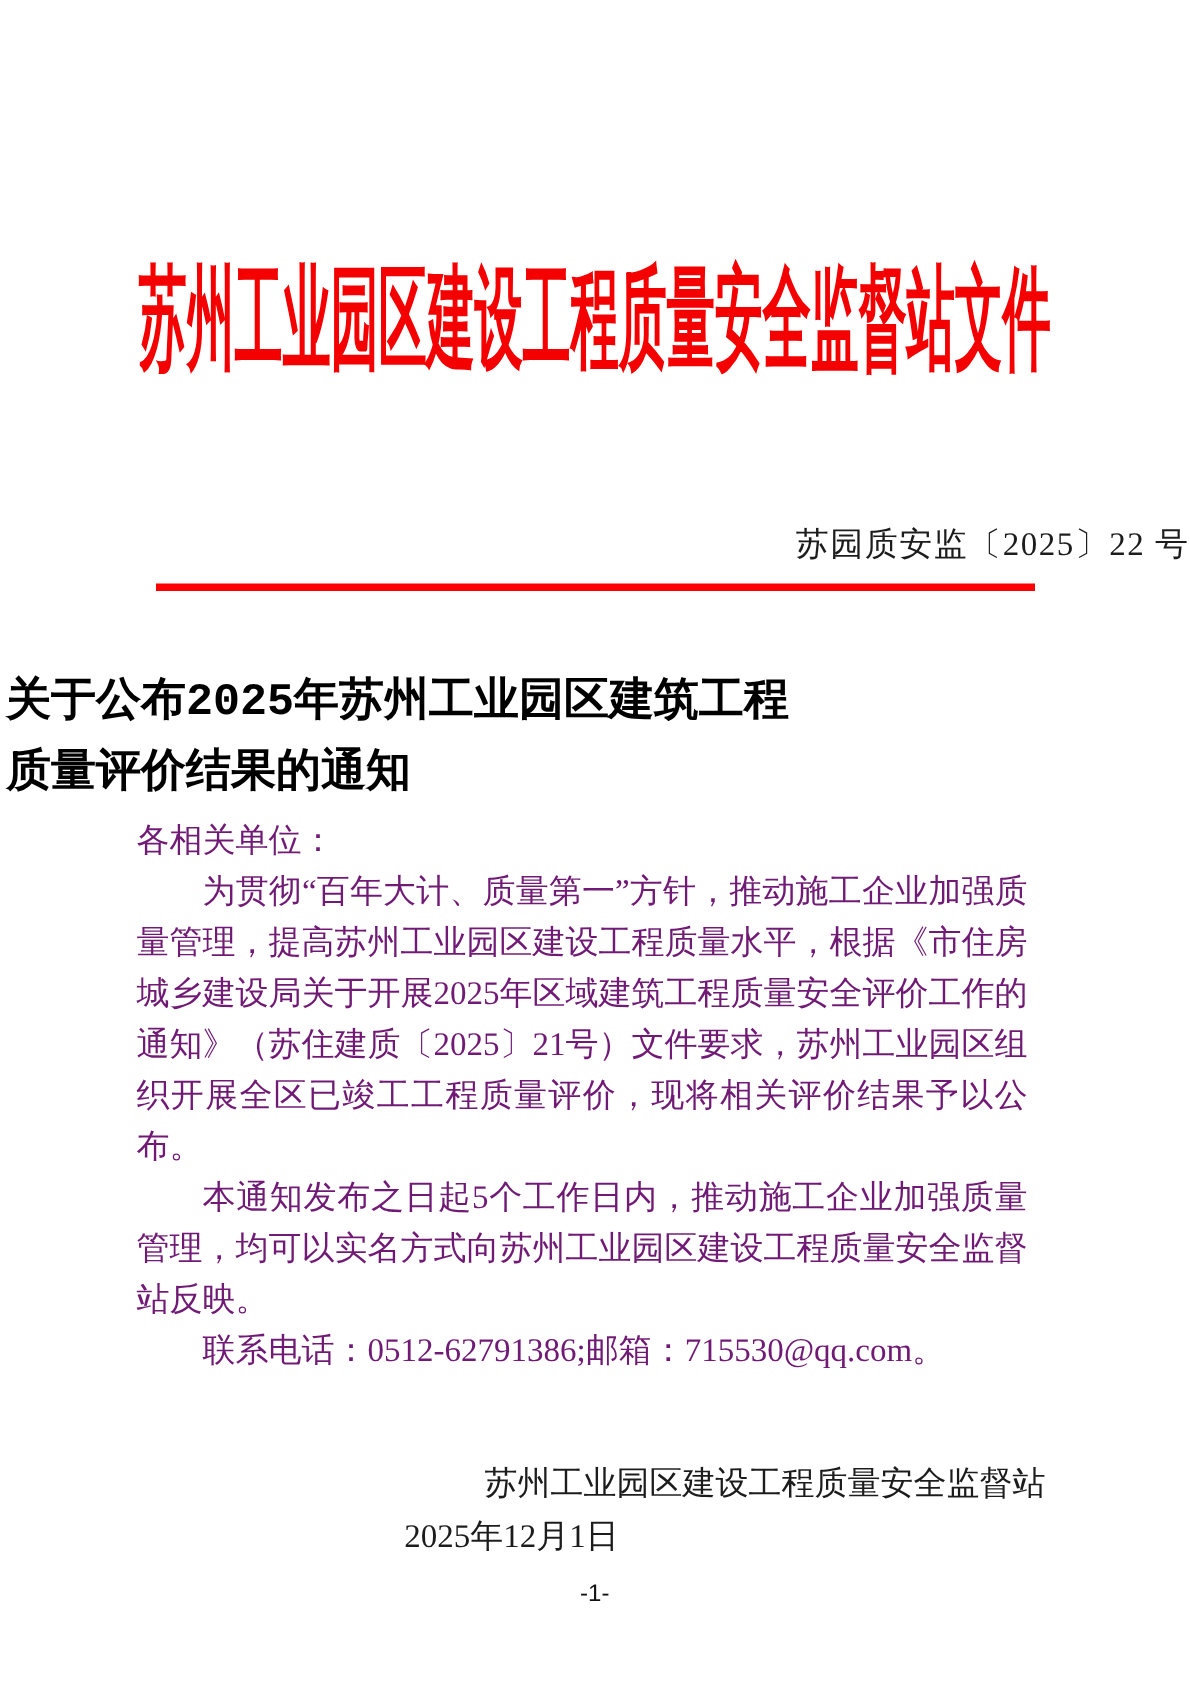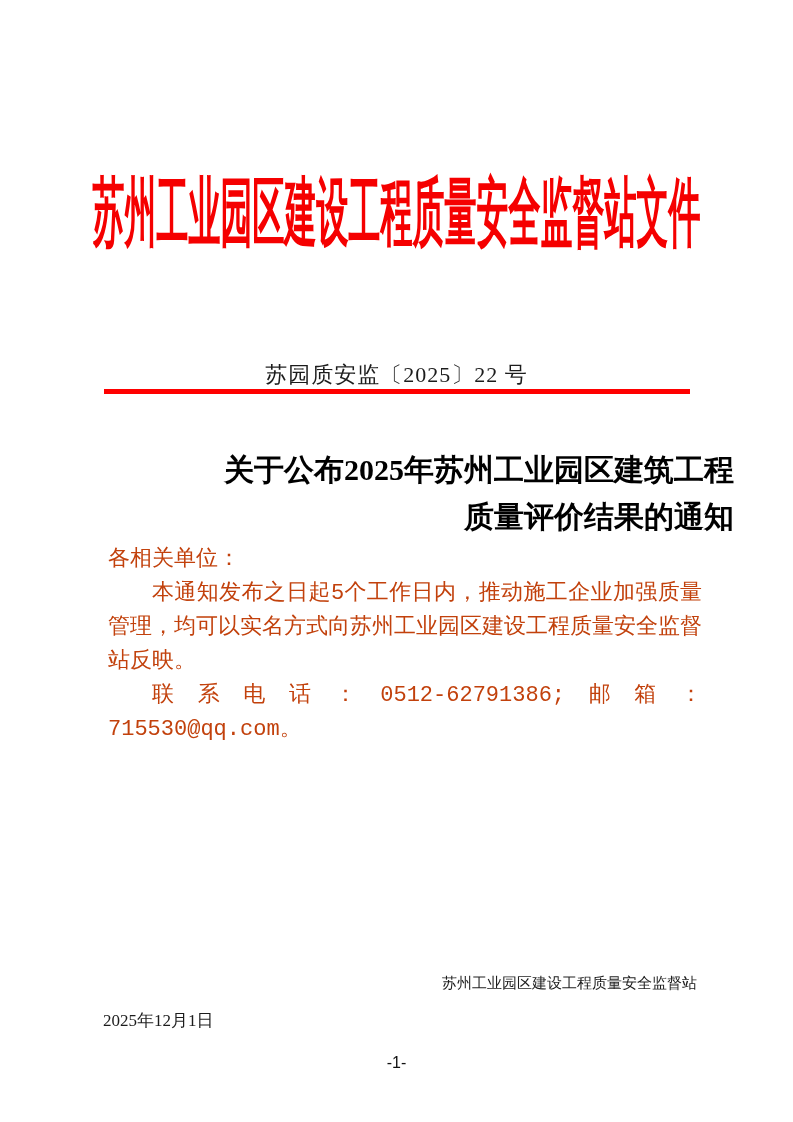--- a/index.html
+++ b/index.html
@@ -31,81 +31,80 @@
     line-height: 34px;
     font-weight: bold;
     color: #f50000;
     white-space: nowrap;
     transform: scaleY(2.35);
     transform-origin: 50% 0;
     font-family: "Liberation Serif", "DejaVu Serif", serif;
   }
   .doc-number {
     position: absolute;
-    top: 344px;
+    top: 332px;
     left: 0;
     width: 100%;
-    text-align: center;
+    text-align: right;
     font-size: 22px;
     letter-spacing: 1px;
     color: #1c1c1c;
   }
   .red-rule {
     position: absolute;
     top: 373px;
     left: 104px;
     width: 586px;
     height: 5px;
     background: #ff0000;
   }
   .notice-title {
     position: absolute;
     top: 430px;
-    left: 18px;
+    left: 4px;
     width: 716px;
-    text-align: right;
+    text-align: left;
     font-weight: bold;
     font-size: 30px;
     line-height: 47px;
     color: #000000;
-    font-family: Liberation Serif, serif;
+    font-family: Liberation Mono, monospace;
   }
   .body-block {
     position: absolute;
     top: 527px;
-    left: 108px;
+    left: 91px;
     width: 594px;
     font-size: 22px;
     line-height: 34px;
     text-align: justify;
-    color: #c2410c;
-    font-family: Liberation Mono, monospace;
+    color: #701a75;
   }
   .body-block p {
     margin: 0;
   }
   .indent {
     text-indent: 2em;
   }
   .signature {
     position: absolute;
     top: 958px;
     left: 103px;
     width: 594px;
     text-align: right;
-    font-size: 15px;
+    font-size: 22px;
     color: #1c1c1c;
   }
   .issue-date {
     position: absolute;
     top: 993px;
     left: 103px;
     width: 594px;
-    text-align: left;
-    font-size: 17px;
+    text-align: center;
+    font-size: 22px;
     padding-right: 118px;
     box-sizing: border-box;
     color: #1c1c1c;
   }
   .page-number {
     position: absolute;
     top: 1038px;
     left: 0;
     width: 100%;
     text-align: center;
@@ -127,20 +126,21 @@
 
   <div class="red-rule"></div>
 
   <div class="notice-title">
     <div>关于公布2025年苏州工业园区建筑工程</div>
     <div>质量评价结果的通知</div>
   </div>
 
   <div class="body-block">
     <p class="salutation">各相关单位：</p>
+    <p class="indent">为贯彻“百年大计、质量第一”方针，推动施工企业加强质量管理，提高苏州工业园区建设工程质量水平，根据《市住房城乡建设局关于开展2025年区域建筑工程质量安全评价工作的通知》（苏住建质〔2025〕21号）文件要求，苏州工业园区组织开展全区已竣工工程质量评价，现将相关评价结果予以公布。</p>
     <p class="indent">本通知发布之日起5个工作日内，推动施工企业加强质量管理，均可以实名方式向苏州工业园区建设工程质量安全监督站反映。</p>
     <p class="indent">联系电话：0512-62791386;邮箱：715530@qq.com。</p>
   </div>
 
   <div class="signature">苏州工业园区建设工程质量安全监督站</div>
 
   <div class="issue-date">2025年12月1日</div>
 
   <div class="page-number">-1-</div>
 

